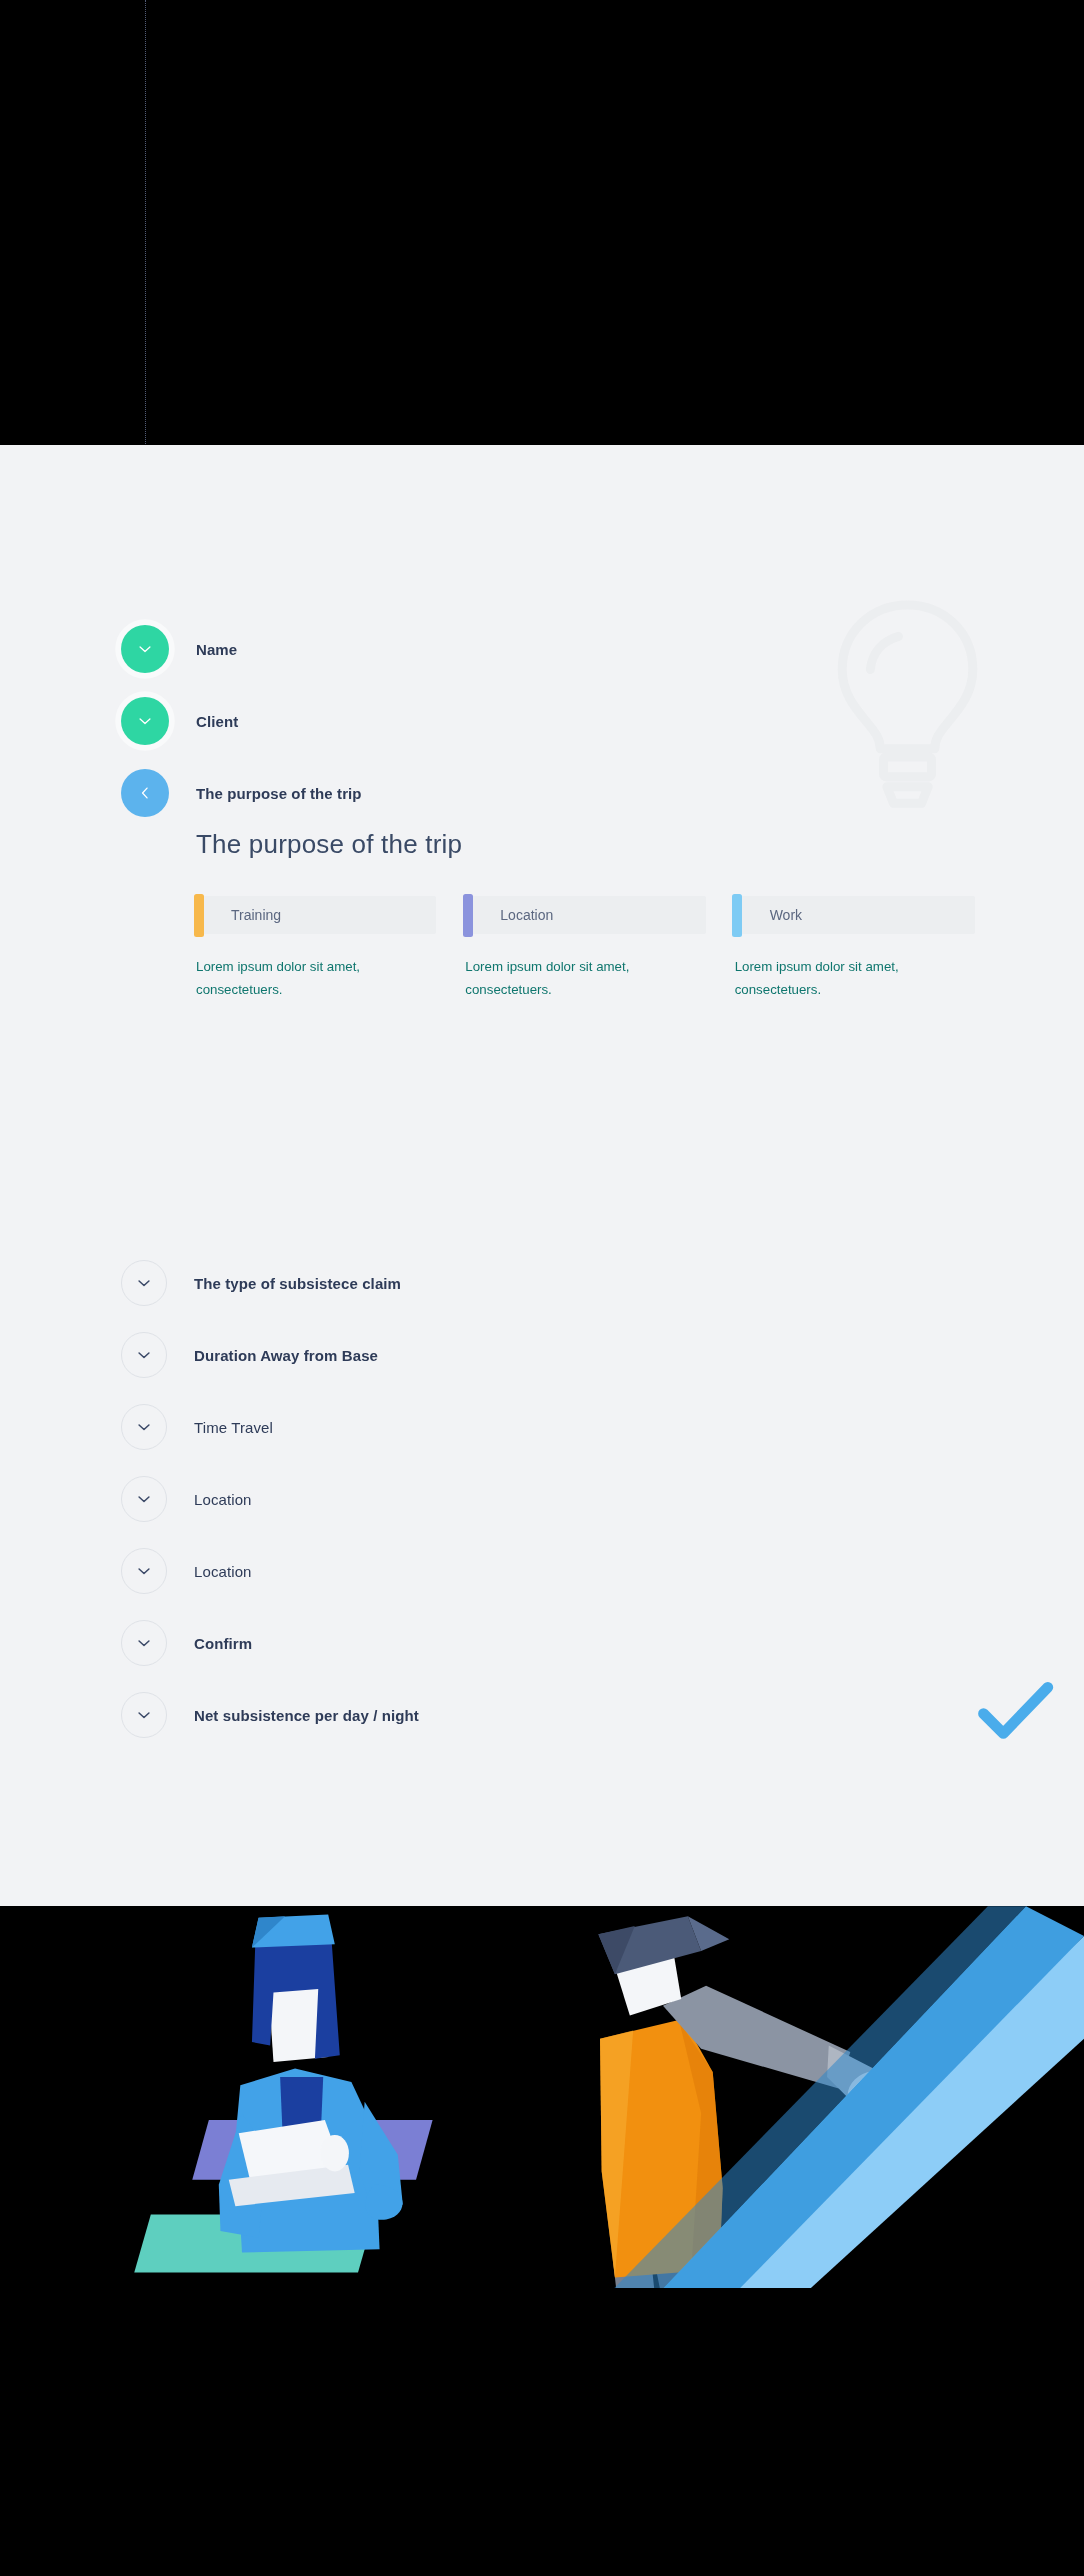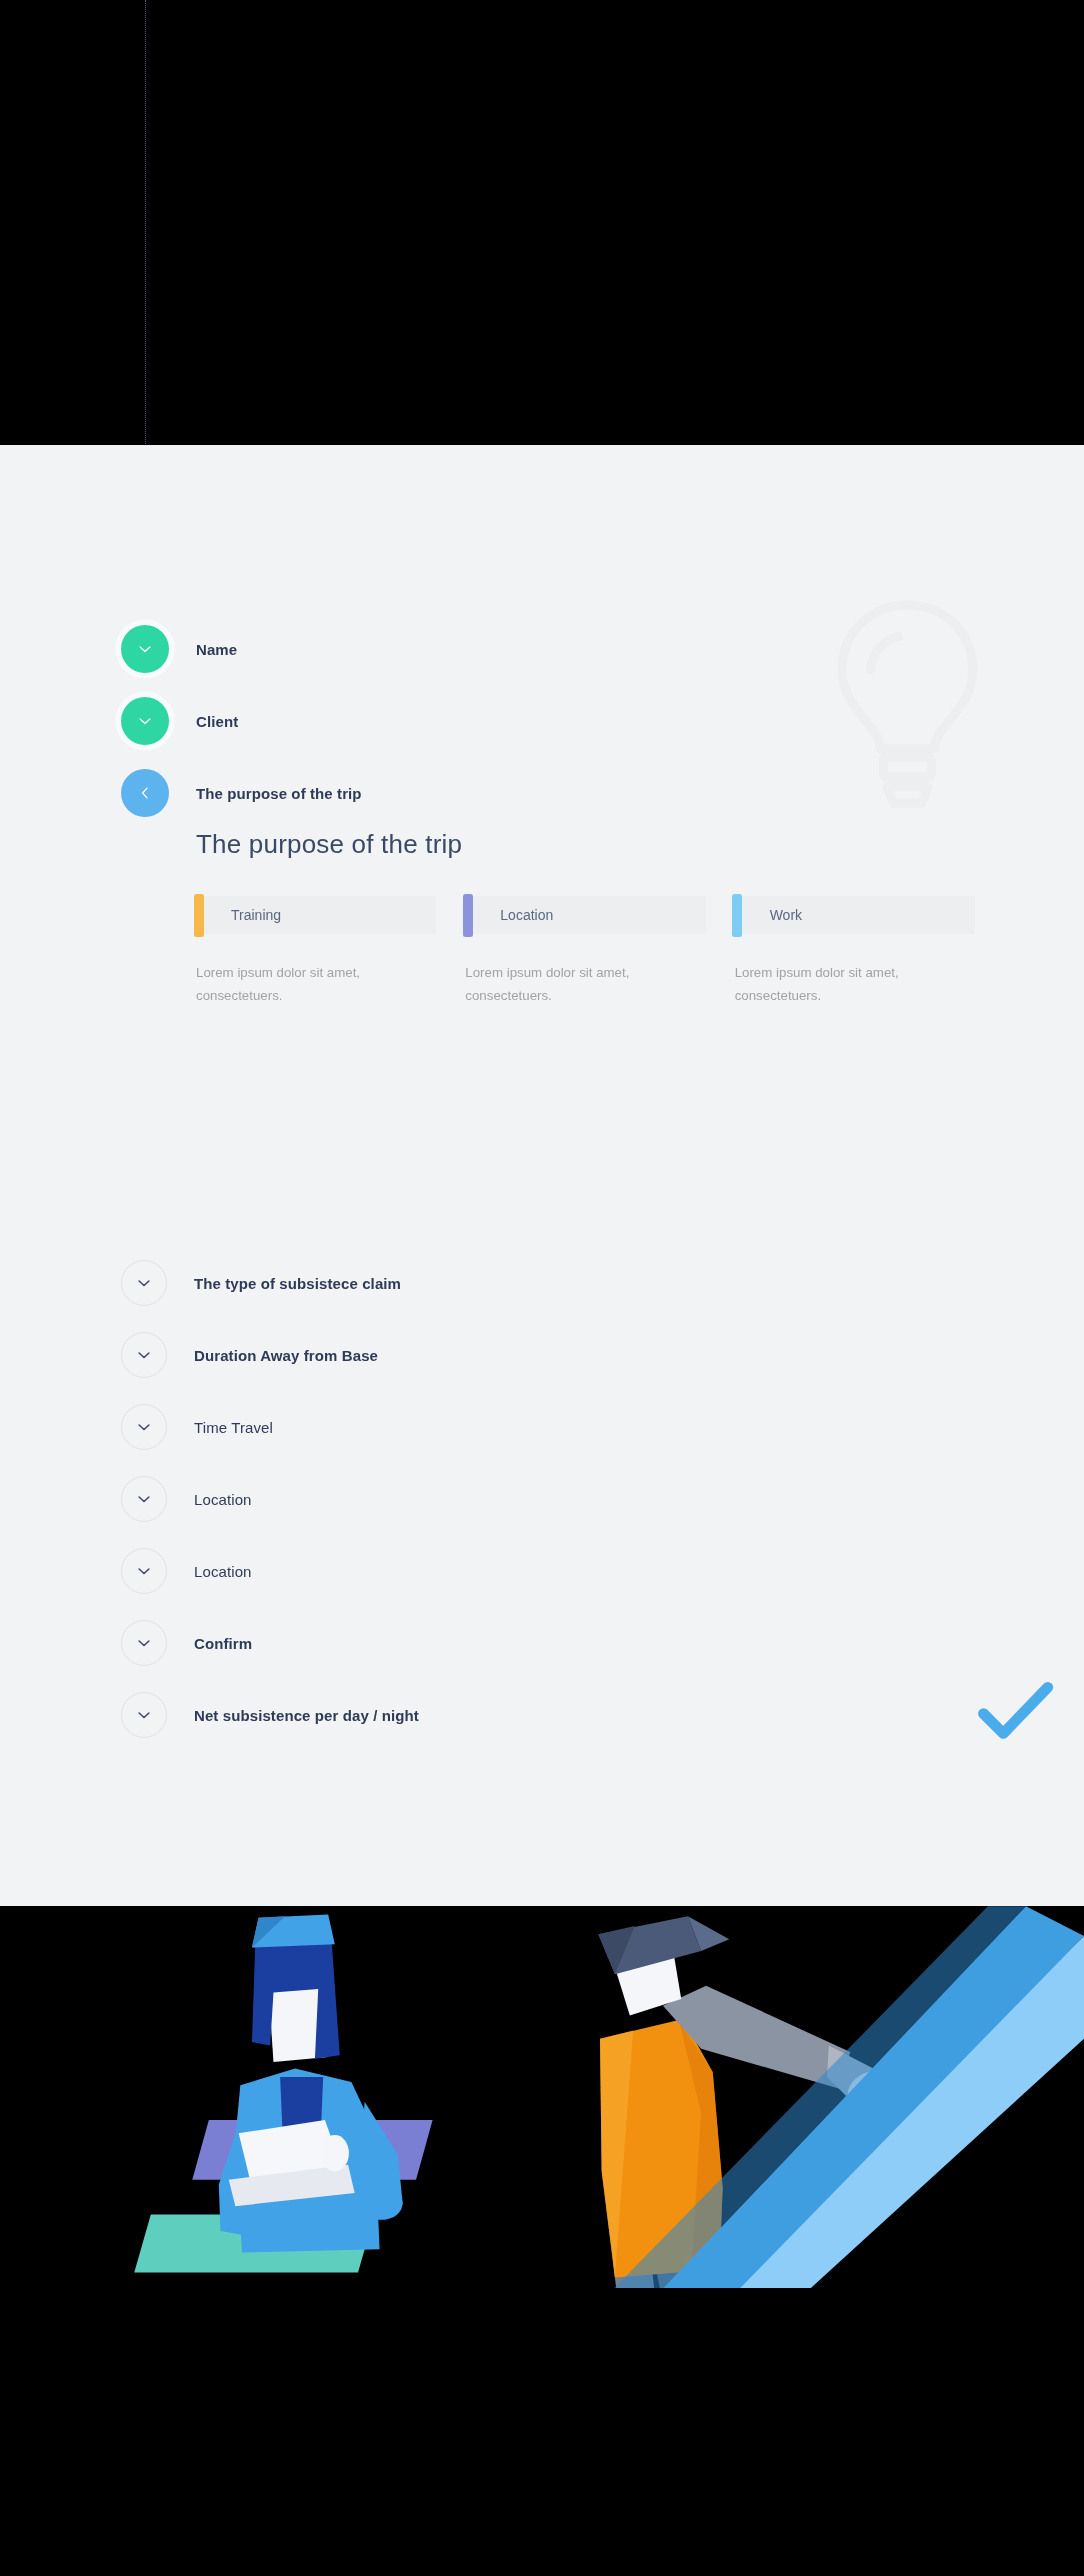--- a/index.html
+++ b/index.html
@@ -154,24 +154,24 @@
     width: 10px;
     height: 43px;
     border-radius: 2.5px;
   }
   .card-title {
     margin-left: 35px;
     font-size: 14px;
     color: #5b6780;
   }
   .card-body {
-    margin-top: 28px;
+    margin-top: 22px;
     font-size: 13.3px;
     line-height: 1.7;
-    color: #a3a3a3;
+    color: #0f766e;
     max-width: 174px;
   }
 
   
   .steps-bottom {
     position: absolute;
     left: 0;
     top: 1247px;
     width: 1084px;
     z-index: 4;

